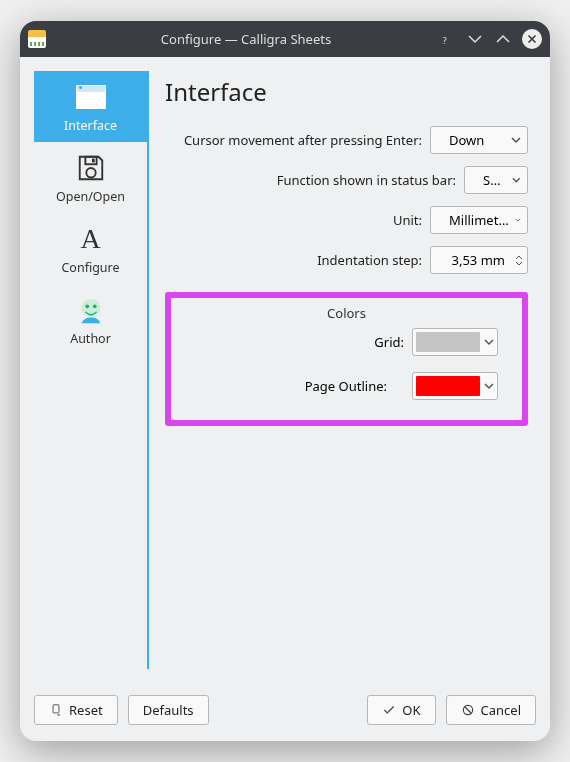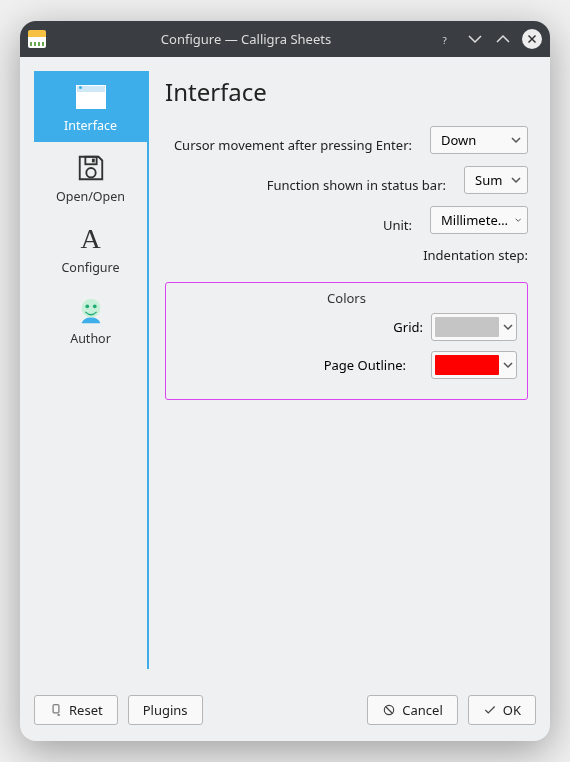--- a/index.html
+++ b/index.html
@@ -16,34 +16,34 @@
 
 .content { flex:1; display:flex; padding: 14px; gap: 0; overflow:hidden; }
 .sidebar { width: 115px; border-right: 2px solid #3daee9; display:flex; flex-direction:column; align-items:stretch; }
 .side-item { display:flex; flex-direction:column; align-items:center; gap:4px; padding: 10px 4px 8px; cursor:pointer; color:#333; }
 .side-item.selected { background:#3daee9; color:#fff; }
 .side-item .icon-box { width: 32px; height: 32px; display:flex; align-items:center; justify-content:center; }
 .side-label { font-size: 12.5px; }
 
 .main { flex:1; padding: 4px 8px 8px 16px; display:flex; flex-direction:column; }
 .main h1 { font-size: 24px; font-weight: 400; color:#222; margin-bottom: 18px; }
-.form-row { display:flex; align-items:flex-end; justify-content:flex-end; gap: 18px; margin-bottom: 12px; }
+.form-row { display:flex; align-items:center; justify-content:flex-end; gap: 8px; margin-bottom: 12px; }
 .form-row label { color:#222; }
-.combo, .spin { height: 28px; border: 1px solid #b6b6b6; border-radius: 3px; background:#f9f9f9; display:flex; align-items:center; padding: 0 6px 0 10px; gap:6px; }
+.combo, .spin { height: 28px; border: 1px solid #b6b6b6; border-radius: 3px; background:#f9f9f9; display:flex; align-items:center; padding: 0 6px 0 18px; gap:6px; }
 .combo { justify-content:space-between; }
 .combo .val { white-space:nowrap; overflow:hidden; text-overflow:ellipsis; }
 .chev { width: 10px; height: 10px; }
 .spin { justify-content:flex-end; padding-right: 4px; }
 .spin .val { flex:1; text-align:right; padding-right:4px; }
 .spin .arrows { display:flex; flex-direction:column; gap:1px; }
 .spin .arrows svg { width:8px; height:5px; }
 
-.group { border: 1px solid #d946ef; border-radius: 3px; padding: 30px 10px 12px; position:relative; margin-top: 6px; }
+.group { border: 6px solid #d946ef; border-radius: 3px; padding: 30px 24px 12px; position:relative; margin-top: 6px; }
 .group-title { position:absolute; top:6px; left:0; right:0; text-align:center; color:#333; }
-.color-row { display:flex; align-items:center; justify-content:flex-end; gap:8px; margin-bottom:10px; }
+.color-row { display:flex; align-items:center; justify-content:flex-end; gap:8px; margin-bottom:16px; }
 .color-row:last-child { margin-bottom: 8px; gap: 25px; }
 .color-btn { width: 86px; height: 28px; border:1px solid #b6b6b6; border-radius:3px; background:#f9f9f9; display:flex; align-items:center; padding:3px; gap:4px; }
 .swatch { flex:1; height:100%; border-radius:1px; }
 
 .footer { padding: 12px 14px 16px; display:flex; gap:10px; }
 .footer .spacer { flex:1; }
 .btn { height: 30px; padding: 8px 14px; border:1px solid #b6b6b6; border-radius:3px; background:#f9f9f9; display:flex; align-items:center; gap:6px; color:#222; cursor:pointer; }
 .btn svg { width:14px; height:14px; }
 
 
@@ -159,20 +159,31 @@
         <div class="combo" style="width:98px">
           <span class="val">Millimeters (mm)</span>
           <svg class="chev" viewBox="0 0 10 10">
               <path d="M1 3l4 4 4-4" stroke="#555" stroke-width="1.5" fill="none"></path>
             </svg>
         </div>
       </div>
 
       <div class="form-row">
         <label>Indentation step:</label>
+        <div class="spin" style="width:98px">
+          <span class="val">3,53 mm</span>
+          <div class="arrows">
+            <svg viewBox="0 0 8 5">
+                <path d="M1 4l3-3 3 3" stroke="#555" fill="none"></path>
+              </svg>
+            <svg viewBox="0 0 8 5">
+                <path d="M1 1l3 3 3-3" stroke="#555" fill="none"></path>
+              </svg>
+          </div>
+        </div>
       </div>
 
       <div class="group">
         <div class="group-title">Colors</div>
         <div class="color-row">
           <label>Grid:</label>
           <div class="color-btn">
             <div class="swatch" style="background:#c5c5c5"></div>
             <svg class="chev" viewBox="0 0 10 10">
                 <path d="M1 3l4 4 4-4" stroke="#555" stroke-width="1.5" fill="none"></path>
@@ -194,31 +205,31 @@
 
   <div class="footer">
     <div class="btn">
       <svg viewBox="0 0 24 24">
           <rect x="7" y="3" width="10" height="14" rx="1" fill="none" stroke="#444" stroke-width="1.5"></rect>
           <path d="M15 19l3 3M18 19l-3 3" stroke="#444" stroke-width="1.5"></path>
         </svg>
       <span>Reset</span>
     </div>
     <div class="btn">
-      <span>Plugins</span>
+      <span>Defaults</span>
     </div>
     <div class="spacer"></div>
+    <div class="btn">
+      <svg viewBox="0 0 24 24">
+          <path d="M4 12l5 5L20 6" stroke="#444" stroke-width="2" fill="none"></path>
+        </svg>
+      <span>OK</span>
+    </div>
     <div class="btn">
       <svg viewBox="0 0 24 24">
           <circle cx="12" cy="12" r="8" stroke="#444" stroke-width="2" fill="none"></circle>
           <path d="M6 6l12 12" stroke="#444" stroke-width="2"></path>
         </svg>
       <span>Cancel</span>
     </div>
-    <div class="btn">
-      <svg viewBox="0 0 24 24">
-          <path d="M4 12l5 5L20 6" stroke="#444" stroke-width="2" fill="none"></path>
-        </svg>
-      <span>OK</span>
-    </div>
   </div>
 
 </div>
 
 </body></html>

